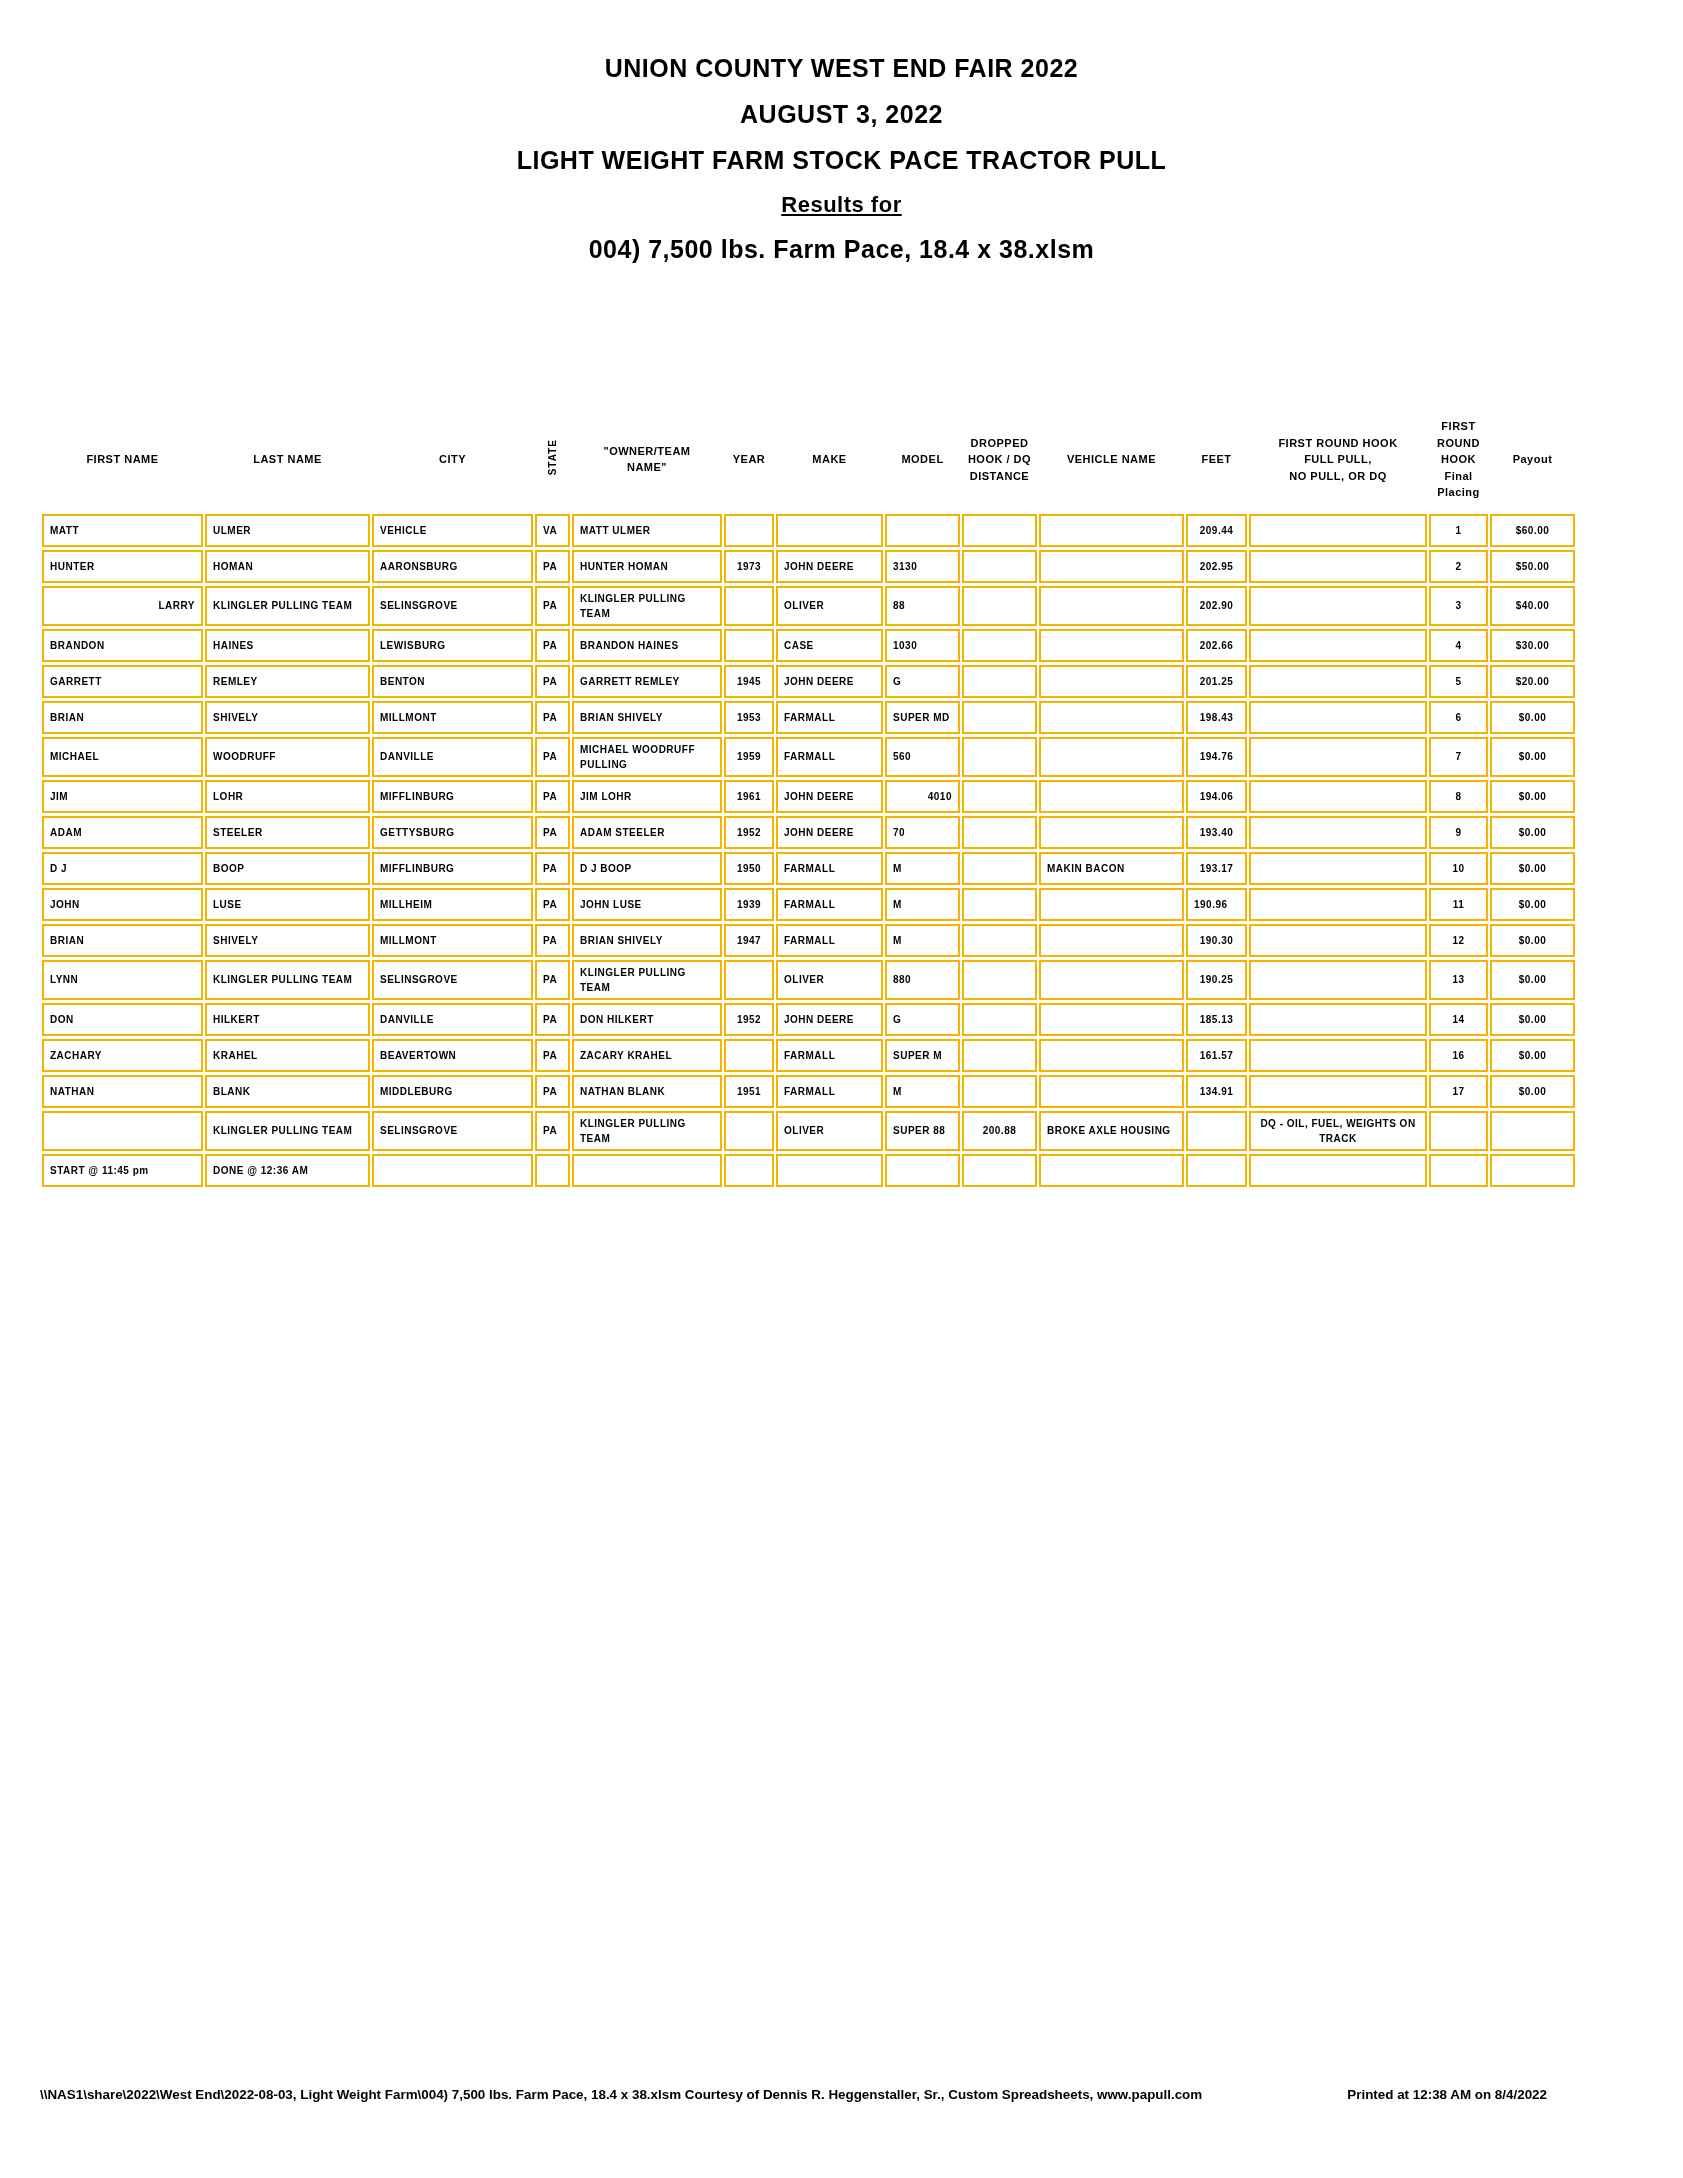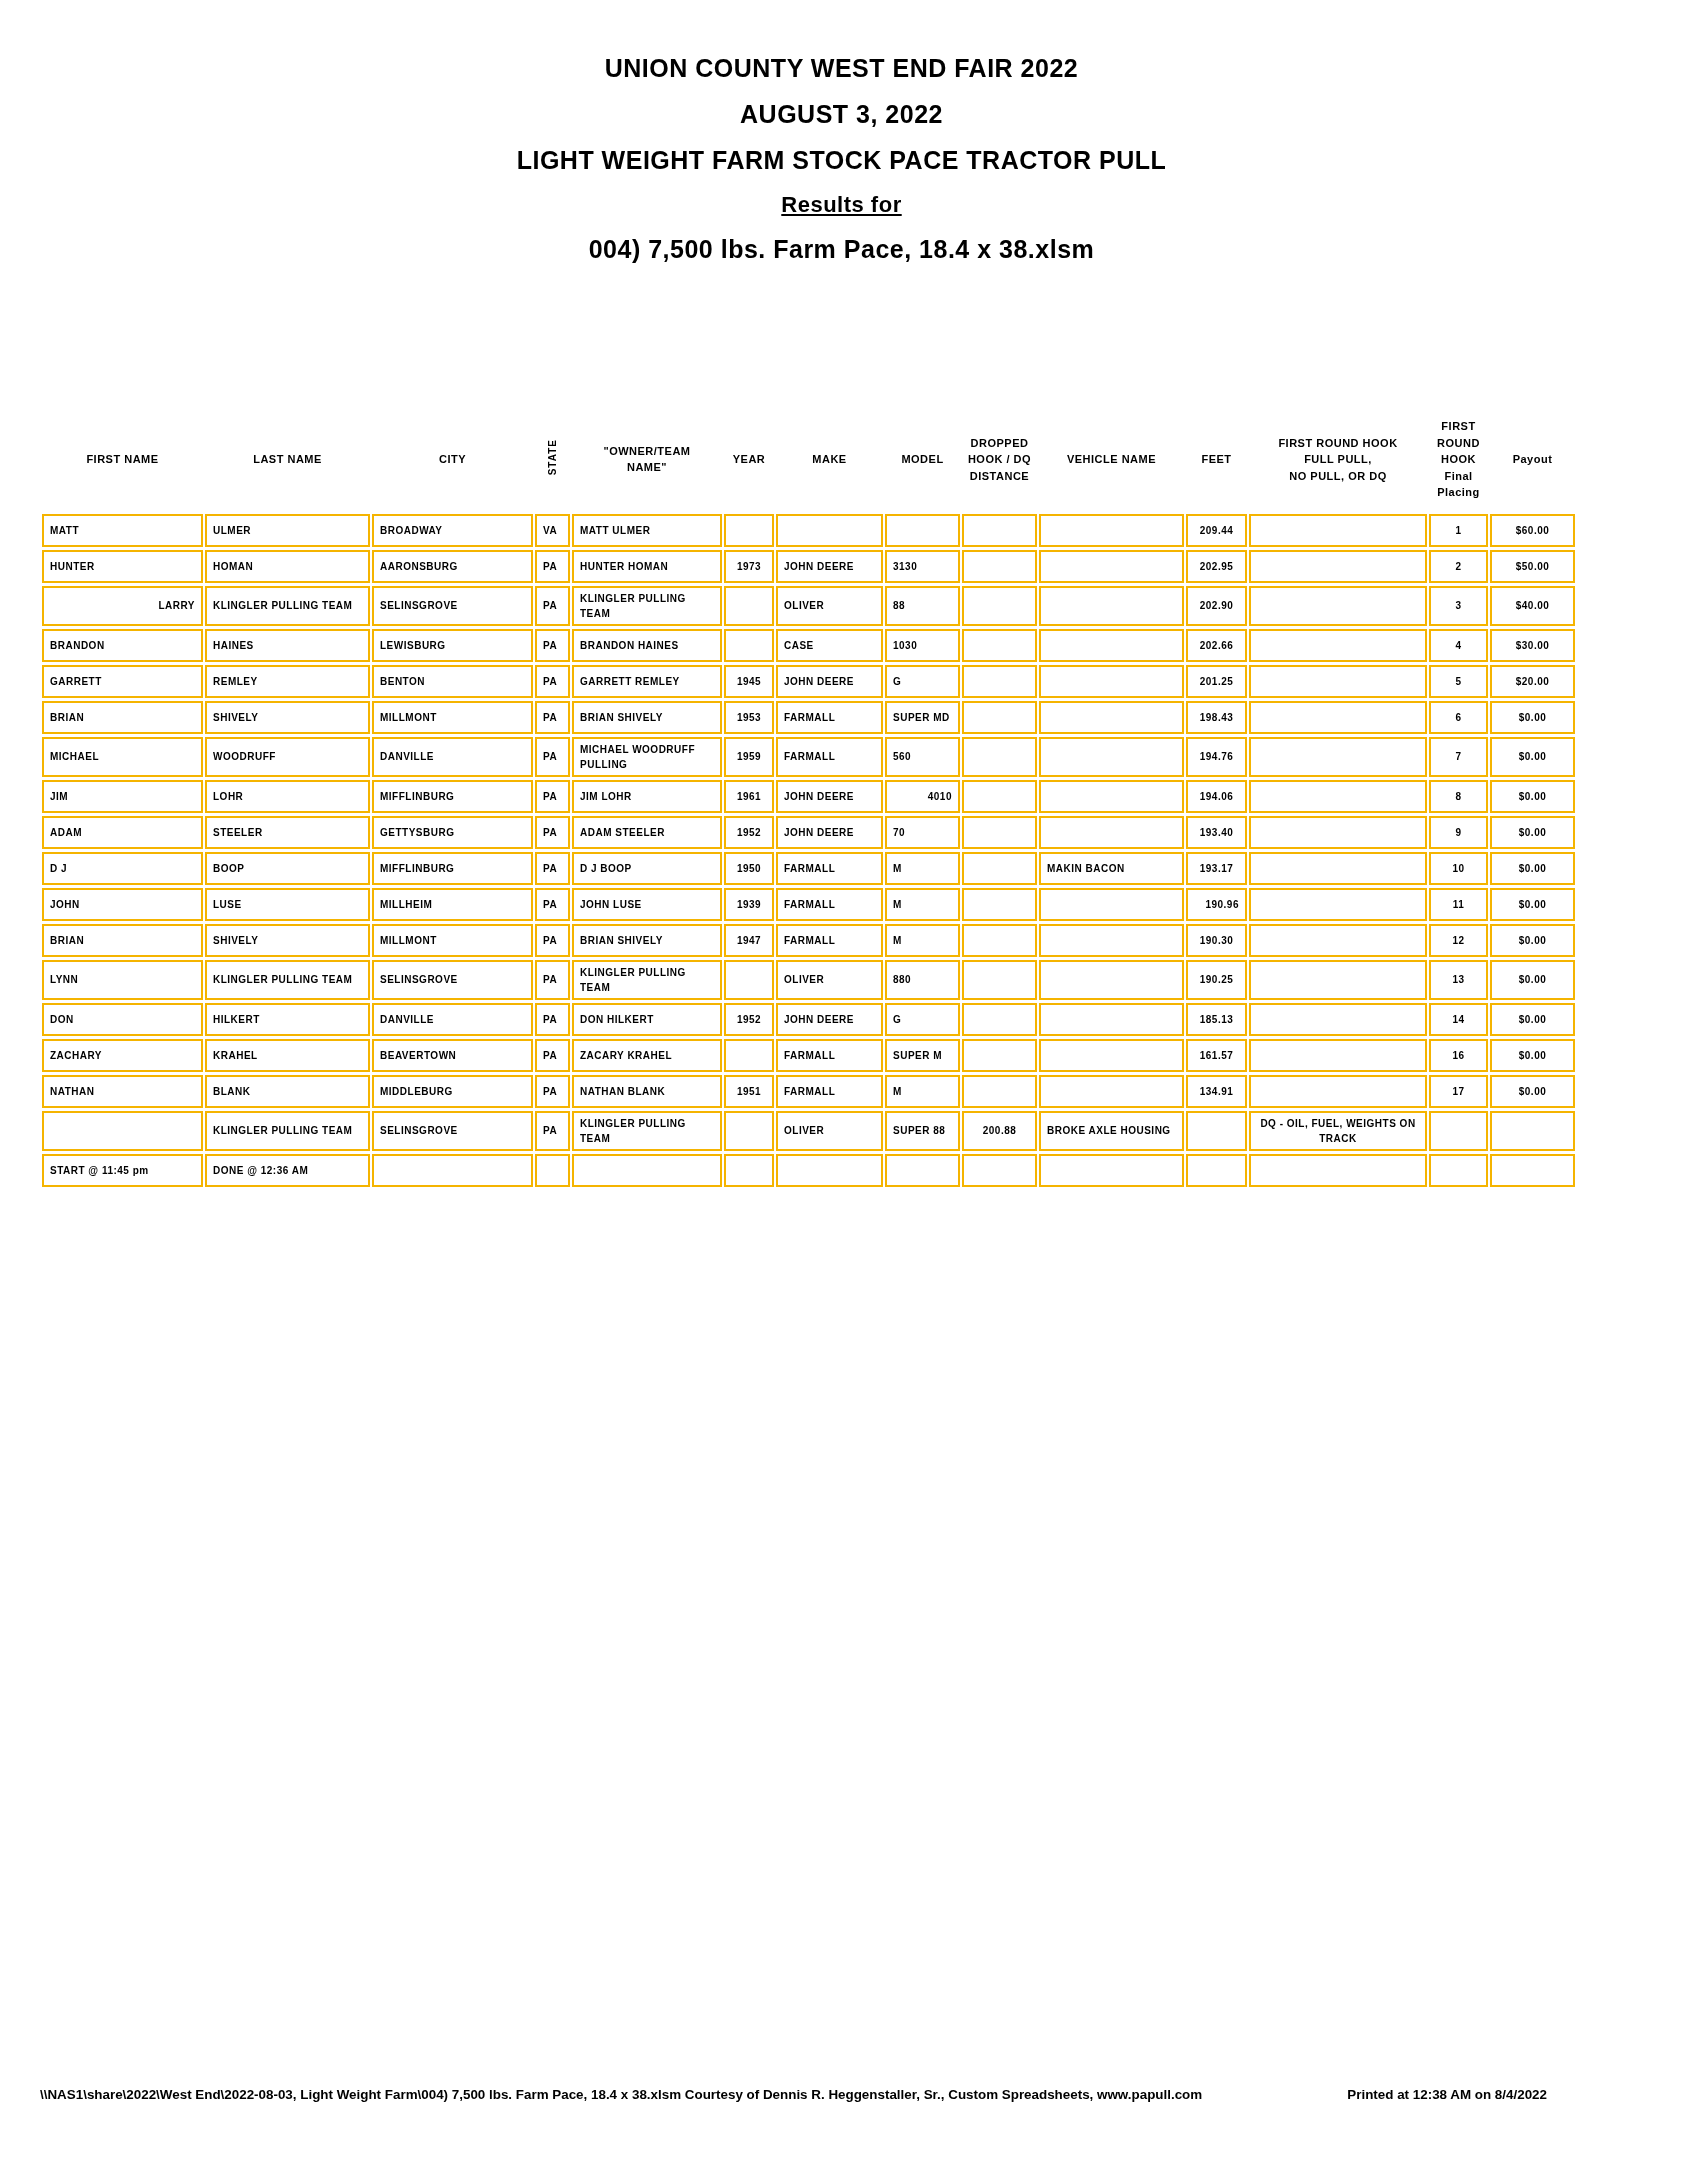--- a/index.html
+++ b/index.html
@@ -101,21 +101,21 @@
         <td class="hdr hdr-first_round_placing">FIRST ROUND
 HOOK
 Final Placing</td>
         <td class="hdr hdr-payout">Payout</td>
       </tr>
     </thead>
   <tbody>
       <tr>
         <td class="col-first_name" style="text-align: left;">MATT</td>
         <td class="col-last_name" style="text-align: left;">ULMER</td>
-        <td class="col-city" style="text-align: left;">BROADWAY</td>
+        <td class="col-city" style="text-align: left;">VEHICLE</td>
         <td class="col-state" style="text-align: left;">VA</td>
         <td class="col-owner_team" style="text-align: left;">MATT ULMER</td>
         <td class="col-year" style="text-align: center;"></td>
         <td class="col-make" style="text-align: left;"></td>
         <td class="col-model" style="text-align: left;"></td>
         <td class="col-dropped_hook" style="text-align: center;"></td>
         <td class="col-vehicle_name" style="text-align: left;"></td>
         <td class="col-feet" style="text-align: center;">209.44</td>
         <td class="col-first_round_hook" style="text-align: center;"></td>
         <td class="col-first_round_placing" style="text-align: center;">1</td>
@@ -269,21 +269,21 @@
         <td class="col-first_name" style="text-align: left;">JOHN</td>
         <td class="col-last_name" style="text-align: left;">LUSE</td>
         <td class="col-city" style="text-align: left;">MILLHEIM</td>
         <td class="col-state" style="text-align: left;">PA</td>
         <td class="col-owner_team" style="text-align: left;">JOHN LUSE</td>
         <td class="col-year" style="text-align: center;">1939</td>
         <td class="col-make" style="text-align: left;">FARMALL</td>
         <td class="col-model" style="text-align: left;">M</td>
         <td class="col-dropped_hook" style="text-align: center;"></td>
         <td class="col-vehicle_name" style="text-align: left;"></td>
-        <td class="col-feet" style="text-align: right;">190.96</td>
+        <td class="col-feet" style="text-align: left;">190.96</td>
         <td class="col-first_round_hook" style="text-align: center;"></td>
         <td class="col-first_round_placing" style="text-align: center;">11</td>
         <td class="col-payout" style="text-align: center;">$0.00</td>
       </tr>
       <tr>
         <td class="col-first_name" style="text-align: left;">BRIAN</td>
         <td class="col-last_name" style="text-align: left;">SHIVELY</td>
         <td class="col-city" style="text-align: left;">MILLMONT</td>
         <td class="col-state" style="text-align: left;">PA</td>
         <td class="col-owner_team" style="text-align: left;">BRIAN SHIVELY</td>

